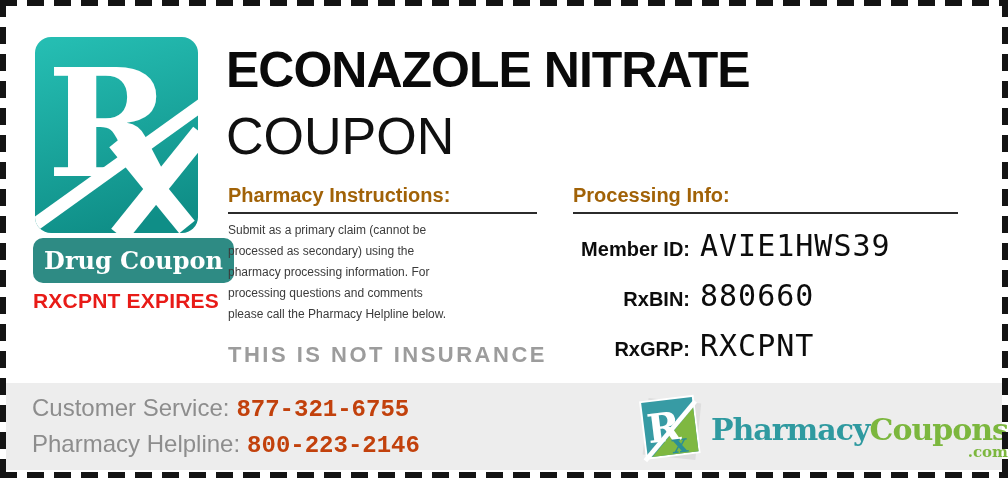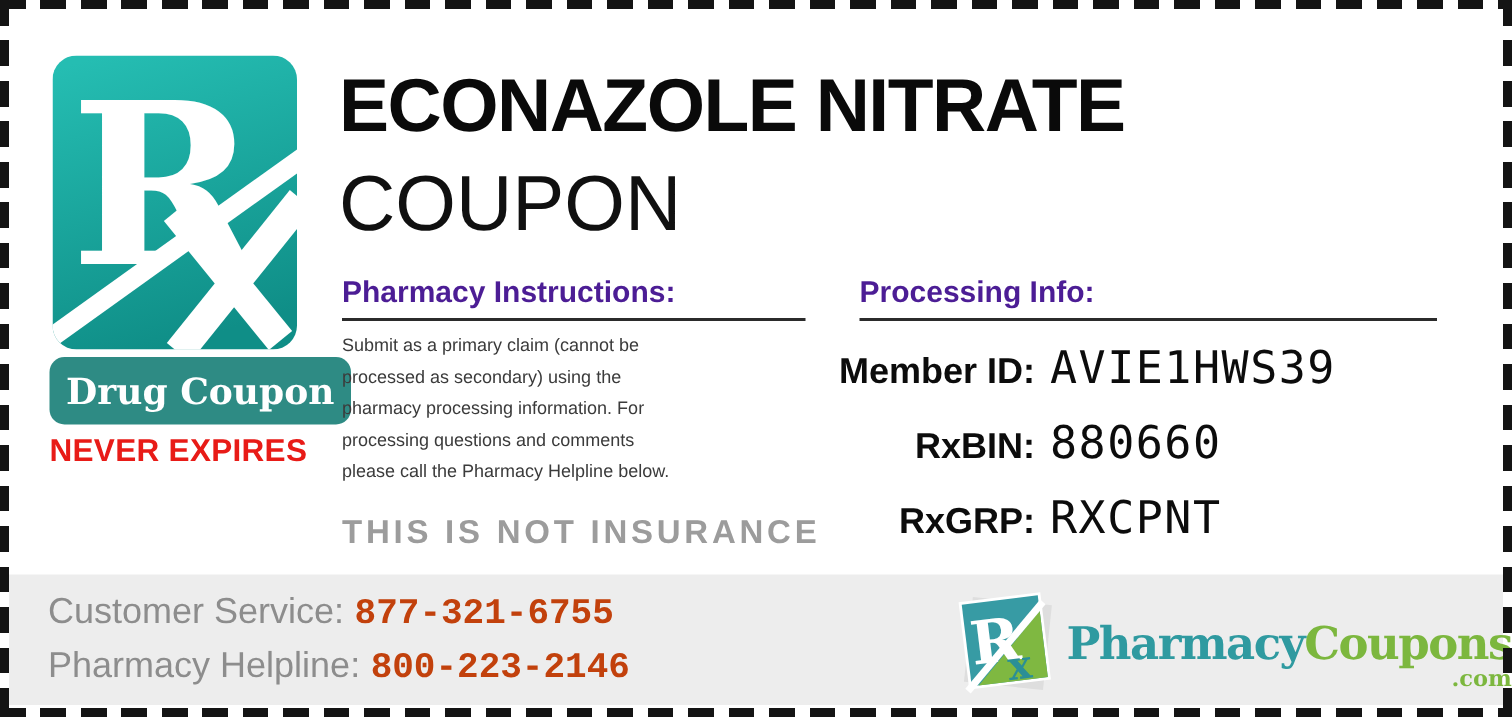--- a/index.html
+++ b/index.html
@@ -44,42 +44,42 @@
     font-size:50px; font-weight:bold; letter-spacing:-1px; color:#0a0a0a; white-space:nowrap;
   }
   .coupon-word {
     position:absolute; left:226px; top:106px;
     font-size:52px; font-weight:400; color:#101010; white-space:nowrap;
   }
 
   
   .sec-head {
     position:absolute; top:184px;
-    font-size:20px; font-weight:bold; color:#4c1d95;
+    font-size:20px; font-weight:bold; color:#a16207;
     border-bottom:2px solid #2b2b2b; padding-bottom:5px;
   }
   .sec-head.instructions { left:228px; width:309px; }
   .sec-head.processing   { left:573px; width:385px; }
 
   .instructions-body {
     position:absolute; left:228px; top:220px; width:345px;
     font-size:12px; line-height:21px; color:#3b3b3b;
     white-space:pre-line;
   }
   .disclaimer {
     position:absolute; left:228px; top:342px;
     font-size:22px; font-weight:bold; letter-spacing:2.5px; color:#9c9c9c; white-space:nowrap;
   }
 
   
   .proc-rows { position:absolute; left:556px; top:228px; width:430px; }
   .proc-row { display:flex; align-items:baseline; margin-bottom:15px; }
   .proc-label {
     display:inline-block; width:134px; text-align:right;
-    font-weight:bold; font-size:24px; color:#0c0c0c; white-space:nowrap;
+    font-weight:bold; font-size:20px; color:#0c0c0c; white-space:nowrap;
   }
   .proc-value {
     font-family:"DejaVu Sans Mono", monospace;
     font-size:30px; color:#0c0c0c; margin-left:10px; letter-spacing:1px; white-space:nowrap;
   }
 
   
   .footer-bar {
     position:absolute; left:6px; right:6px; top:383px; height:87px;
     background:#ededed; z-index:1;
@@ -129,21 +129,21 @@
       <text x="12" y="139" font-family="'DejaVu Serif', serif" font-weight="bold" font-size="150" fill="#ffffff">R</text>
       <line x1="82" y1="104" x2="152" y2="190" stroke="#ffffff" stroke-width="20"></line>
       <line x1="166" y1="96" x2="84" y2="198" stroke="#ffffff" stroke-width="20"></line>
     </g>
   </svg>
 
   <div class="drug-badge">
     <span>Drug Coupon</span>
   </div>
 
-  <div class="never-expires">NEVER EXPIRES</div>
+  <div class="never-expires">RXCPNT EXPIRES</div>
 
   <div class="drug-name">ECONAZOLE NITRATE</div>
   <div class="coupon-word">COUPON</div>
 
   <div class="sec-head instructions">Pharmacy Instructions:</div>
   <div class="instructions-body">Submit as a primary claim (cannot be
 processed as secondary) using the
 pharmacy processing information. For
 processing questions and comments
 please call the Pharmacy Helpline below.</div>

